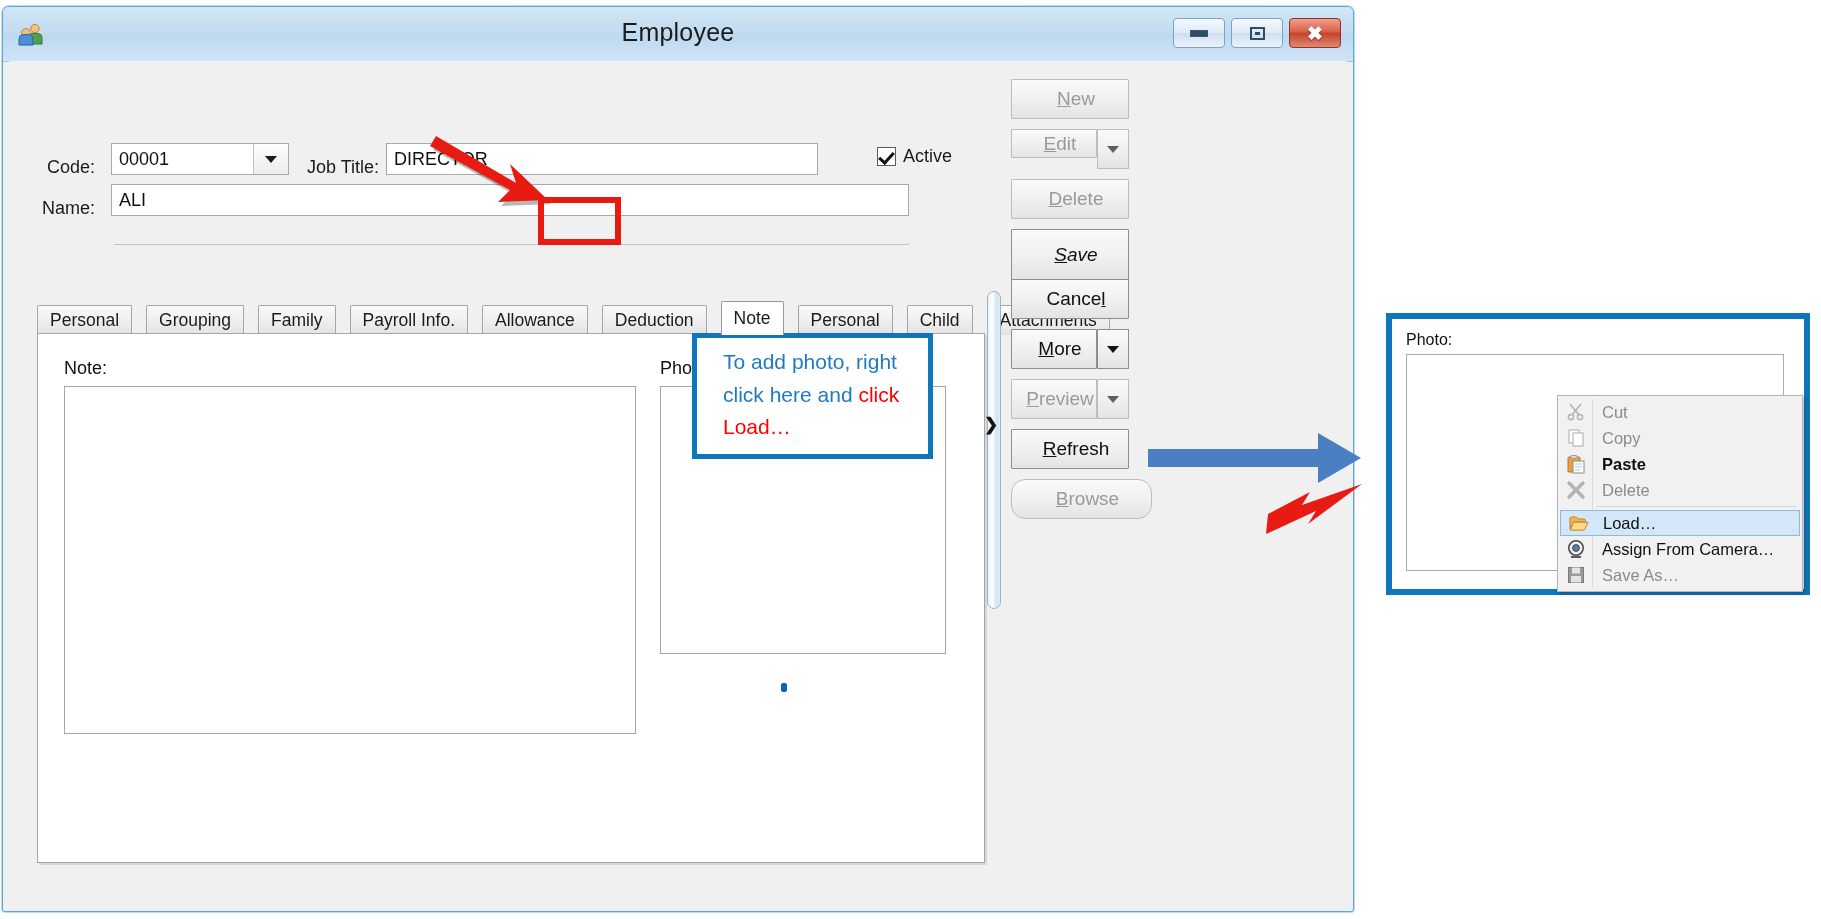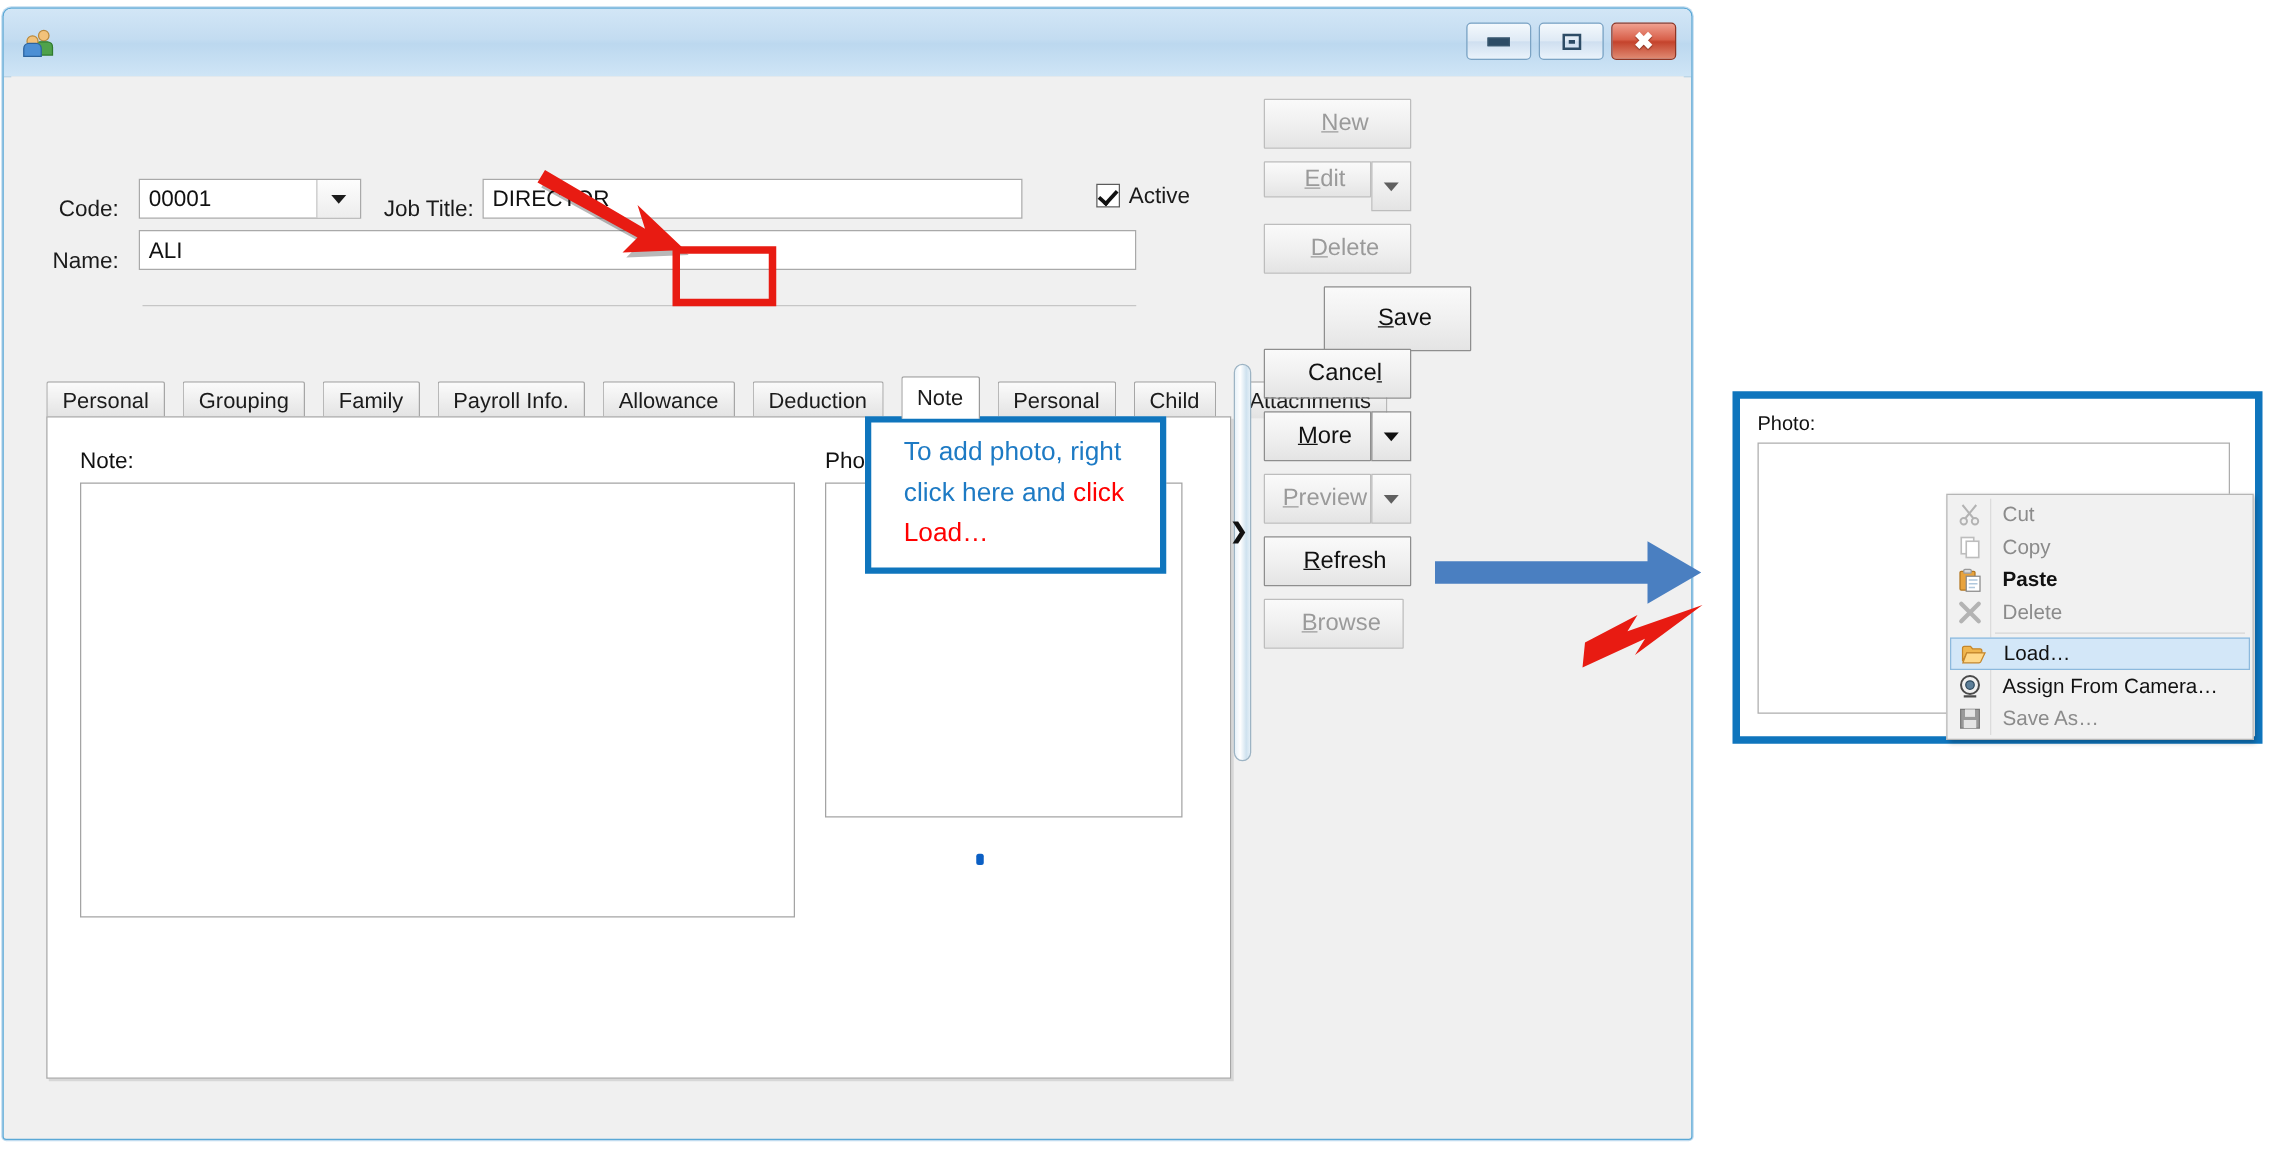--- a/index.html
+++ b/index.html
@@ -299,20 +299,21 @@
 
   <div class="win">
 
     <div class="titlebar">
       <svg class="win-icon" viewBox="0 0 28 28">
         <circle cx="18" cy="7.5" r="4.2" fill="#f2c27a" stroke="#b98a3e" stroke-width="1"></circle>
         <path d="M11 23 L11 16.5 Q11 13 15 12.4 L21 12.4 Q25 13 25 16.5 L25 23 Z" fill="#4fa24b" stroke="#2f7a2c" stroke-width="1"></path>
         <circle cx="9" cy="12" r="4.4" fill="#f2c27a" stroke="#b98a3e" stroke-width="1"></circle>
         <path d="M2 24 L2 18 Q2 14.2 6 13.6 L12 13.6 Q16 14.2 16 18 L16 24 Z" fill="#4c8fd4" stroke="#2b639e" stroke-width="1"></path>
       </svg>
+      <div class="title-text">Employee</div>
       <div class="winbtns">
         <div class="winbtn">
           <span class="glyph-min"></span>
         </div>
         <div class="winbtn">
           <span class="glyph-max"></span>
         </div>
         <div class="winbtn close">
           <span class="glyph-close">✖</span>
         </div>
@@ -398,42 +399,42 @@
           </div>
           <div class="btn" style="left: 1002px; top: 68px; width: 86px; height: 29px;">
             <span><span class="u">E</span>dit</span>
           </div>
           <div class="split-arrow" style="left: 1088px; top: 68px; height: 40px;">
             <span class="caret-sm"></span>
           </div>
           <div class="btn" style="left: 1002px; top: 118px; width: 118px; height: 40px;">
             <span><span class="u">D</span>elete</span>
           </div>
-          <div class="btn enabled" style="left: 1050px; top: 168px; width: 118px; height: 52px;">
+          <div class="btn enabled" style="left: 1002px; top: 168px; width: 118px; height: 52px; font-style: italic;">
             <span><span class="u">S</span>ave</span>
           </div>
           <div class="btn enabled" style="left: 1002px; top: 218px; width: 118px; height: 40px;">
             <span>Cance<span class="u">l</span></span>
           </div>
           <div class="btn enabled" style="left: 1002px; top: 268px; width: 86px; height: 40px;">
             <span><span class="u">M</span>ore</span>
           </div>
           <div class="split-arrow enabled" style="left: 1088px; top: 268px; height: 40px;">
             <span class="caret-sm dark"></span>
           </div>
           <div class="btn" style="left: 1002px; top: 318px; width: 86px; height: 40px;">
             <span><span class="u">P</span>review</span>
           </div>
           <div class="split-arrow" style="left: 1088px; top: 318px; height: 40px;">
             <span class="caret-sm"></span>
           </div>
           <div class="btn enabled" style="left: 1002px; top: 368px; width: 118px; height: 40px;">
             <span><span class="u">R</span>efresh</span>
           </div>
-          <div class="btn" style="left: 1002px; top: 418px; width: 112px; height: 40px;">
+          <div class="btn" style="left: 1002px; top: 418px; width: 141px; height: 40px; border-radius: 14px;">
             <span><span class="u">B</span>rowse</span>
           </div>
         </div>
 
     </div>
   </div>
 
 
   <div class="callout" style="left:692px; top:333px; width:241px; height:126px; padding-left:26px; padding-top:8px;">
     <div>

